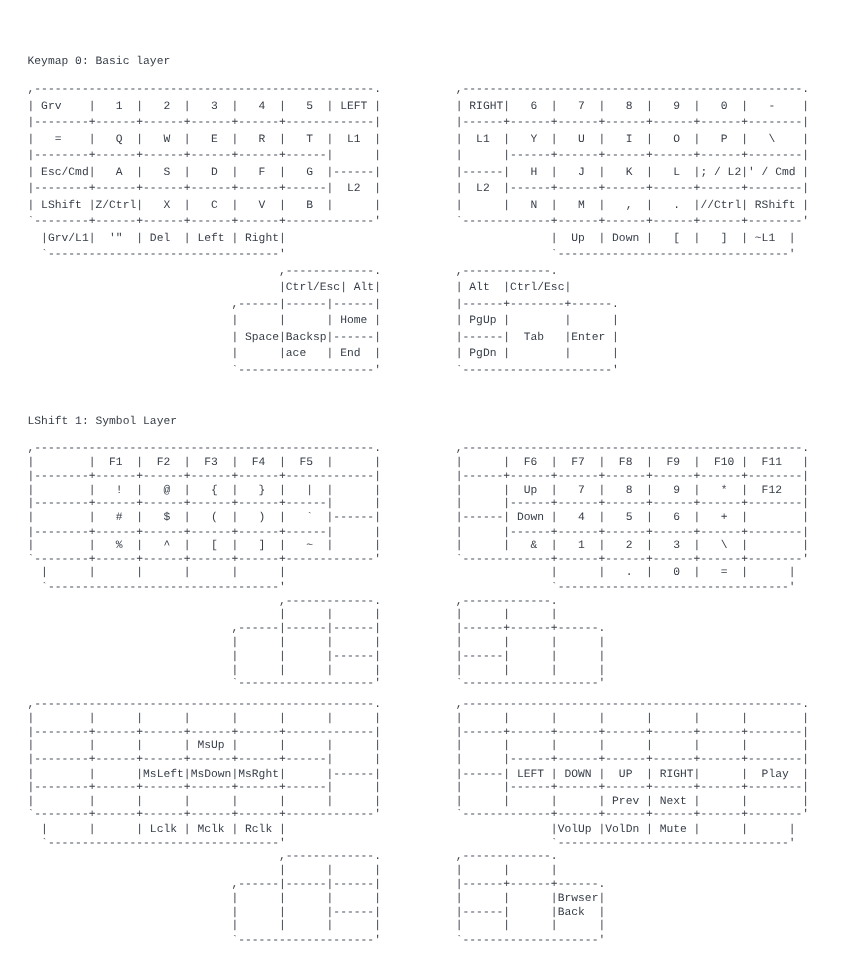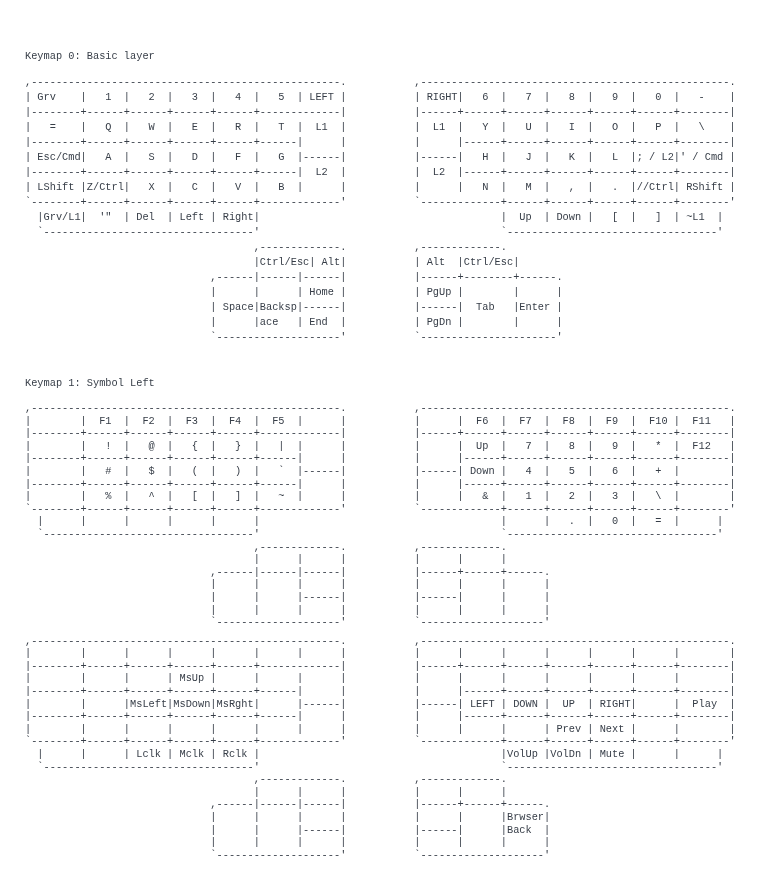--- a/index.html
+++ b/index.html
@@ -54,21 +54,21 @@
                                      ,-------------.           ,-------------.
                                      |Ctrl/Esc| Alt|           | Alt  |Ctrl/Esc|
                               ,------|------|------|           |------+--------+------.
                               |      |      | Home |           | PgUp |        |      |
                               | Space|Backsp|------|           |------|  Tab   |Enter |
                               |      |ace   | End  |           | PgDn |        |      |
                               `--------------------'           `----------------------'</pre>
   </section>
 
   <section class="keymap-section s1">
-    <div class="keymap-title">Keymap 1: Symbol Left</div>
+    <div class="keymap-title">LShift 1: Symbol Layer</div>
     <pre class="keymap-art">,--------------------------------------------------.           ,--------------------------------------------------.
 |        |  F1  |  F2  |  F3  |  F4  |  F5  |      |           |      |  F6  |  F7  |  F8  |  F9  |  F10 |  F11   |
 |--------+------+------+------+------+-------------|           |------+------+------+------+------+------+--------|
 |        |   !  |   @  |   {  |   }  |   |  |      |           |      |  Up  |   7  |   8  |   9  |   *  |  F12   |
 |--------+------+------+------+------+------|      |           |      |------+------+------+------+------+--------|
 |        |   #  |   $  |   (  |   )  |   `  |------|           |------| Down |   4  |   5  |   6  |   +  |        |
 |--------+------+------+------+------+------|      |           |      |------+------+------+------+------+--------|
 |        |   %  |   ^  |   [  |   ]  |   ~  |      |           |      |   &amp;  |   1  |   2  |   3  |   \  |        |
 `--------+------+------+------+------+-------------'           `-------------+------+------+------+------+--------'
   |      |      |      |      |      |                                       |      |   .  |   0  |   =  |      |

